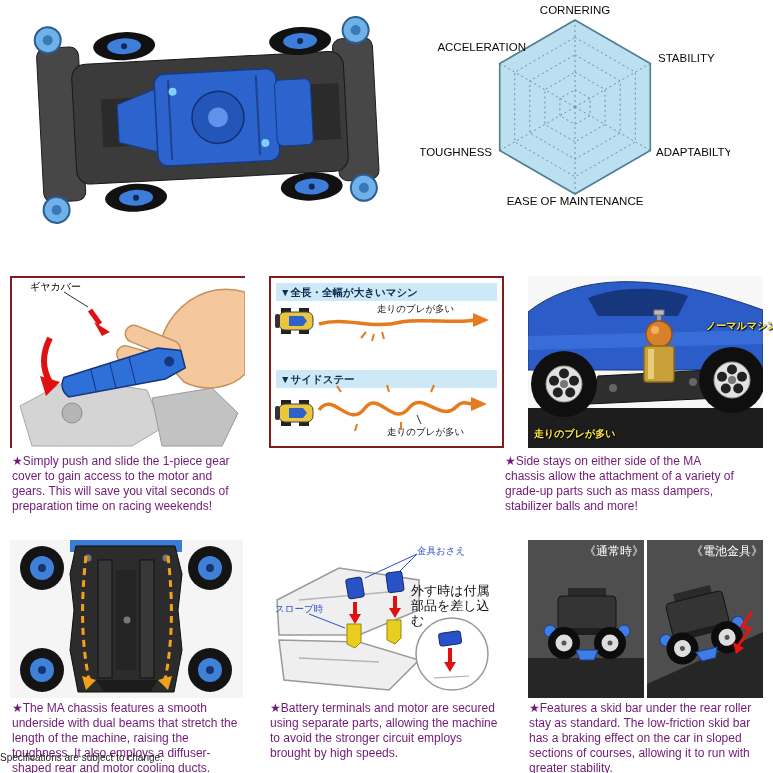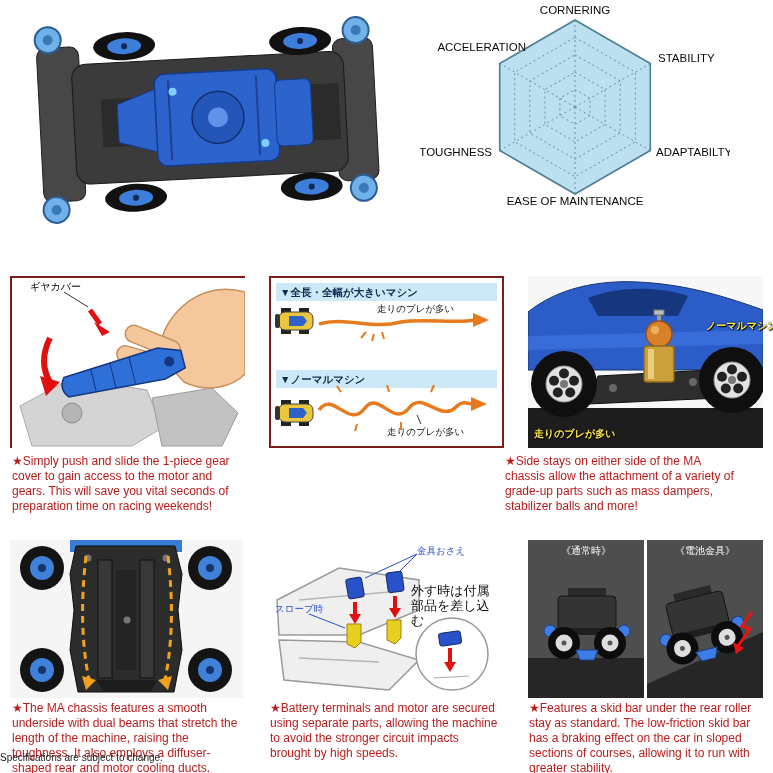--- a/index.html
+++ b/index.html
@@ -2,29 +2,29 @@
 <html><head>
 <meta charset="utf-8">
 <style>
   *{box-sizing:border-box}
   html,body{margin:0;padding:0;background:#fff}
   body{font-family:"Liberation Sans", sans-serif;color:#111}
   .page{position:relative;width:773px;height:773px;background:#fff;overflow:hidden}
   .abs{position:absolute}
   .panel{position:absolute;background:#fff}
   .bordered{border:2px solid #7f1d1d}
-  .caption{position:absolute;width:231px;font-size:12px;line-height:1.24;color:#b91c1c}
+  .caption{position:absolute;width:231px;font-size:12px;line-height:1.24;color:#701a75}
   .jp{position:absolute;line-height:1.15;white-space:nowrap}
   .hdr{position:absolute;left:5px;right:5px;height:18px;background:#cde9f7;color:#0c2c50;
        font-size:10.5px;font-weight:bold;line-height:18px;padding-left:4px}
   .note{position:absolute;font-size:9.5px;color:#111;white-space:nowrap}
   .radar-label{font-size:11.5px;fill:#0a0a0a;font-family:"Liberation Sans",sans-serif}
   .footer{position:absolute;left:0;right:0;text-align:left;font-size:10px;color:#222}
   .yellow-label{color:#ffe84a;font-weight:bold;text-shadow:0 0 2px #000,1px 1px 1px #000;font-size:10px}
-  .white-label{color:#fff;font-size:10px;text-align:center;width:116px}
+  .white-label{color:#fff;font-size:12px;text-align:right;width:116px}
   .blue-label{color:#2a52c8;font-size:9.5px}
 </style>
 </head>
 <body>
 
 <div class="page">
 
   <div class="abs" style="left:6px;top:0;width:400px;height:235px">
     <svg width="400" height="235" viewBox="0 0 400 235">
       <g transform="rotate(-3 200 118)">
@@ -127,21 +127,21 @@
         <line x1="78" y1="32" x2="88" y2="46" stroke="#e01010" stroke-width="5"></line>
         <polygon points="82,44 98,54 90,58" fill="#e01010"></polygon>
       </g>
       <line x1="52" y1="14" x2="76" y2="29" stroke="#333" stroke-width="1"></line>
     </svg>
     <span class="jp" style="left:18px;top:3px;font-size:10px;color:#000">ギヤカバー</span>
   </div>
 
   <div class="panel bordered" style="left:269px;top:276px;width:235px;height:172px">
     <div class="hdr" style="top:5px">▼全長・全幅が大きいマシン</div>
-    <div class="hdr" style="top:92px">▼ノーマルマシン</div>
+    <div class="hdr" style="top:92px">▼サイドステー</div>
     <svg width="233" height="170" viewBox="0 0 233 170" style="position:absolute;left:0;top:0">
       <defs>
         <g id="mini-car">
           <rect x="10" y="30" width="10" height="26" fill="#222"></rect>
           <rect x="28" y="30" width="10" height="26" fill="#222"></rect>
           <rect x="8" y="34" width="34" height="18" rx="6" fill="#e9c63b" stroke="#444"></rect>
           <path d="M18 38 L32 38 L36 43 L32 48 L18 48 Z" fill="#2f62c9"></path>
           <rect x="4" y="36" width="5" height="14" rx="2" fill="#333"></rect>
         </g>
       </defs>
@@ -328,18 +328,18 @@
       <g>
         <path d="M224 72 L214 86 L222 89 L210 106" stroke="#e81414" stroke-width="3" fill="none"></path>
         <polygon points="205,102 216,108 208,114" fill="#e81414"></polygon>
       </g>
     </svg>
     <span class="jp white-label" style="left:0;top:5px">《通常時》</span>
     <span class="jp white-label" style="left:119px;top:5px">《電池金具》</span>
   </div>
 
   <div class="caption" style="left:12px;top:701px">★The MA chassis features a smooth underside with dual beams that stretch the length of the machine, raising the toughness. It also employs a diffuser-shaped rear and motor cooling ducts.</div>
-  <div class="caption" style="left:270px;top:701px">★Battery terminals and motor are secured using separate parts, allowing the machine to avoid the stronger circuit impacts brought by high speeds.</div>
+  <div class="caption" style="left:270px;top:701px">★Battery terminals and motor are secured using separate parts, allowing the machine to avoid the stronger circuit employs brought by high speeds.</div>
   <div class="caption" style="left:529px;top:701px">★Features a skid bar under the rear roller stay as standard. The low-friction skid bar has a braking effect on the car in sloped sections of courses, allowing it to run with greater stability.</div>
 
   <div class="footer" style="top:752px">Specifications are subject to change.</div>
 
 </div>
 
 </body></html>

